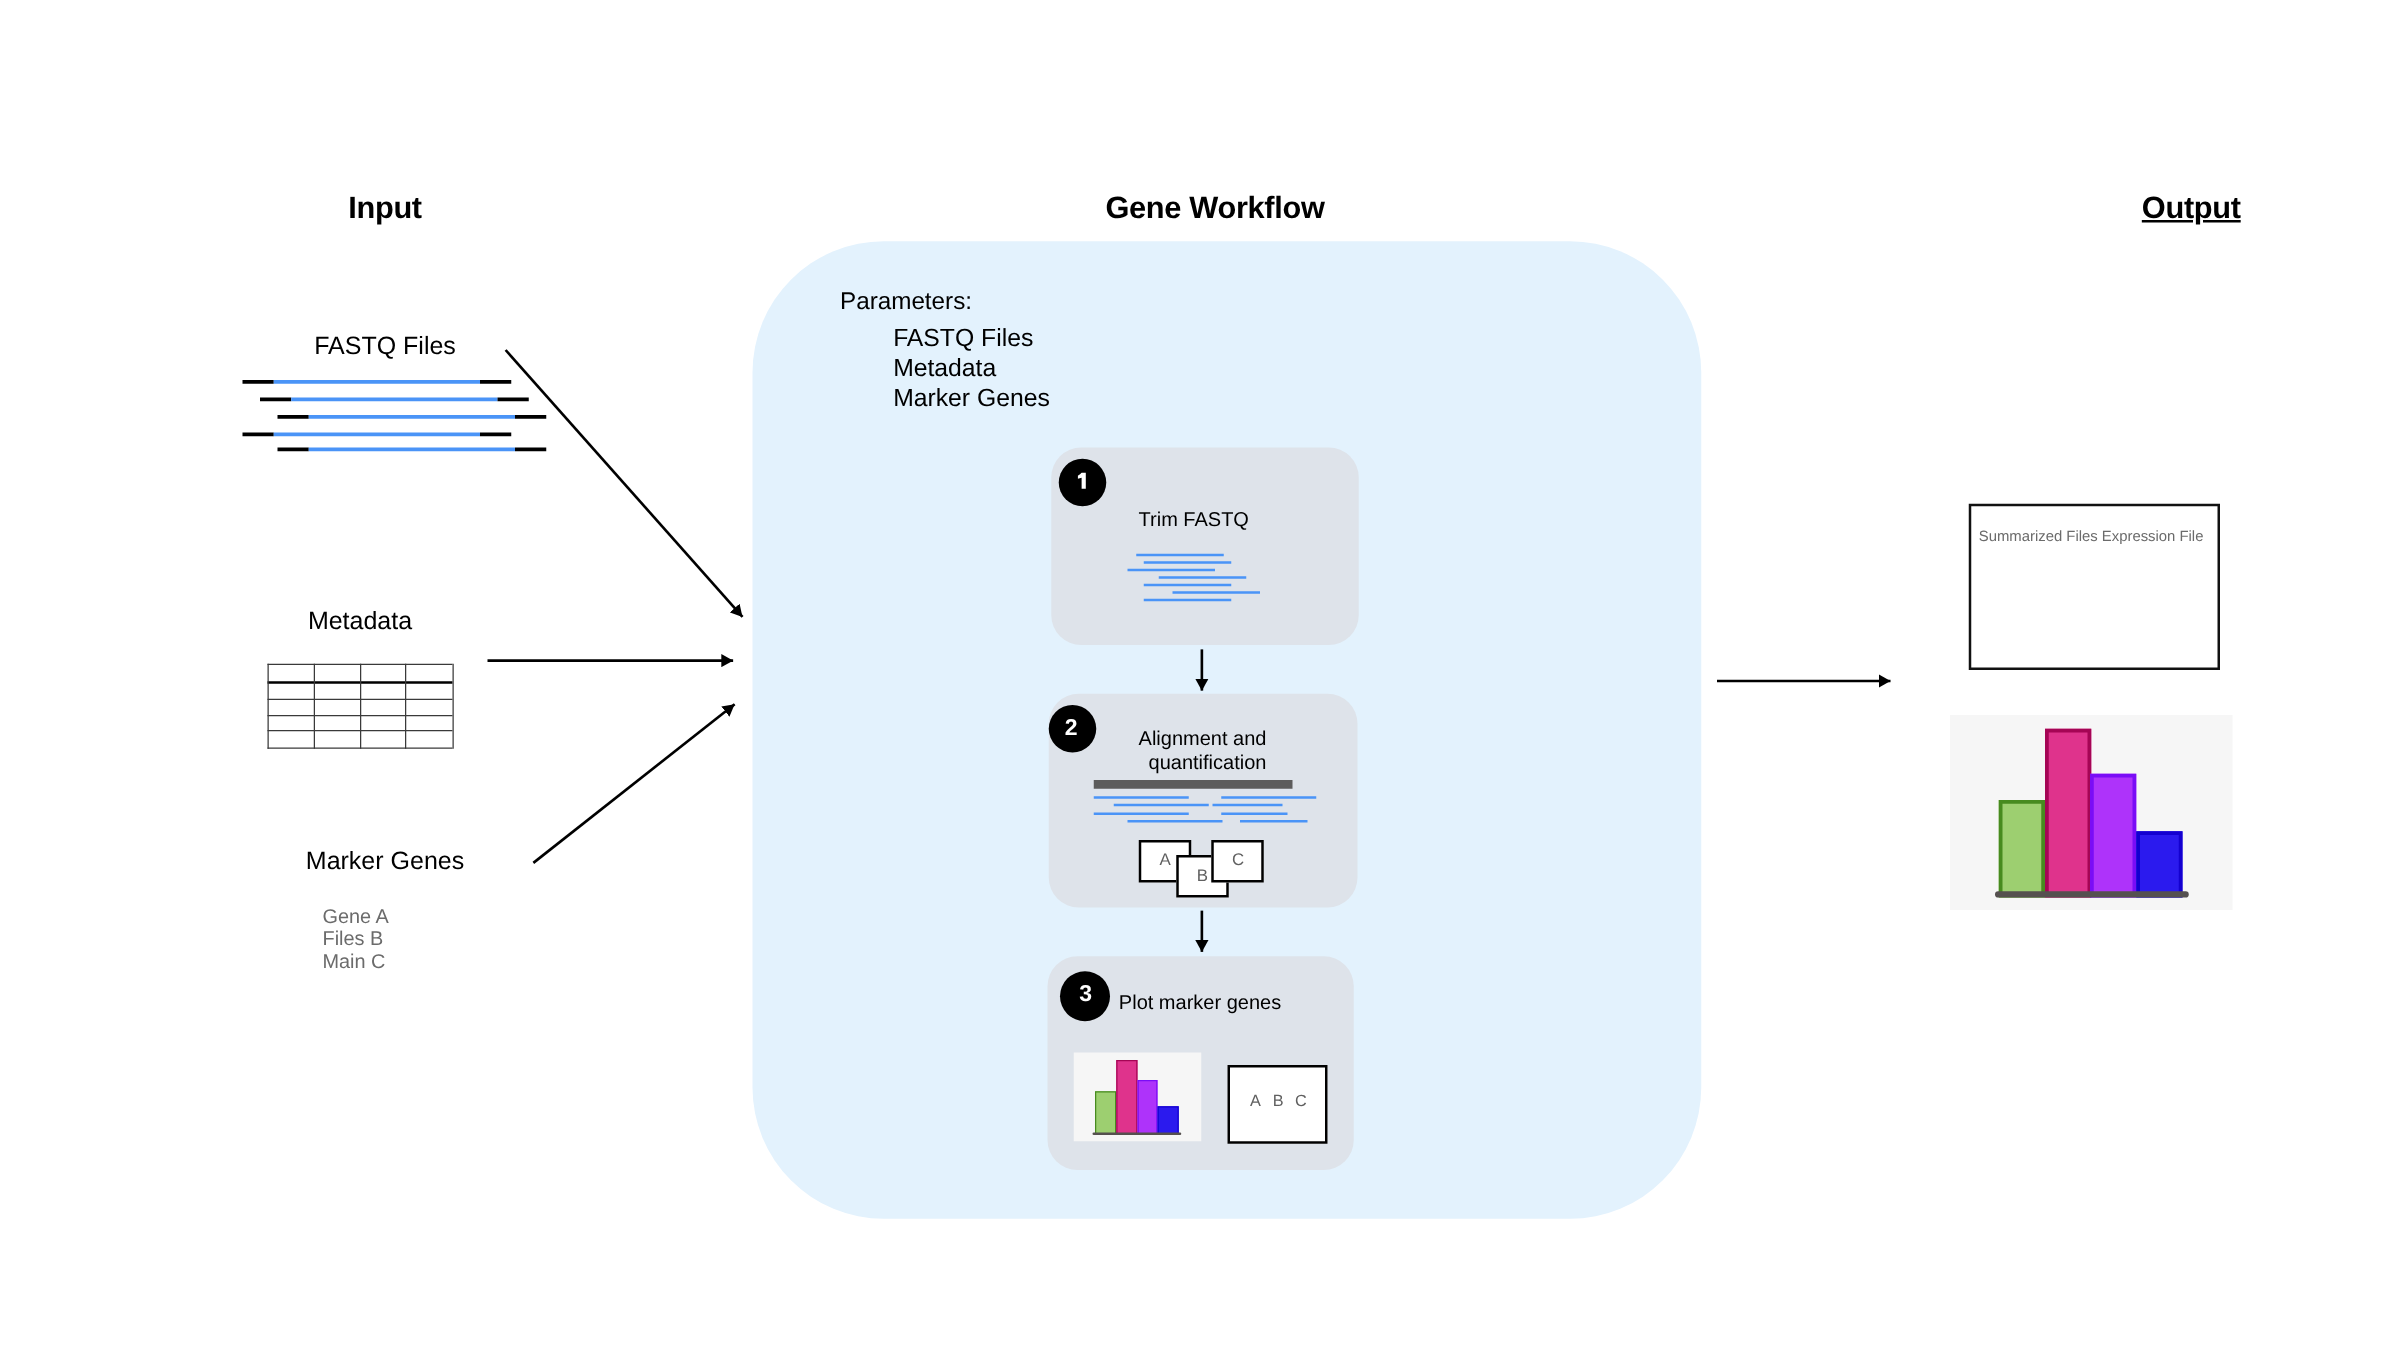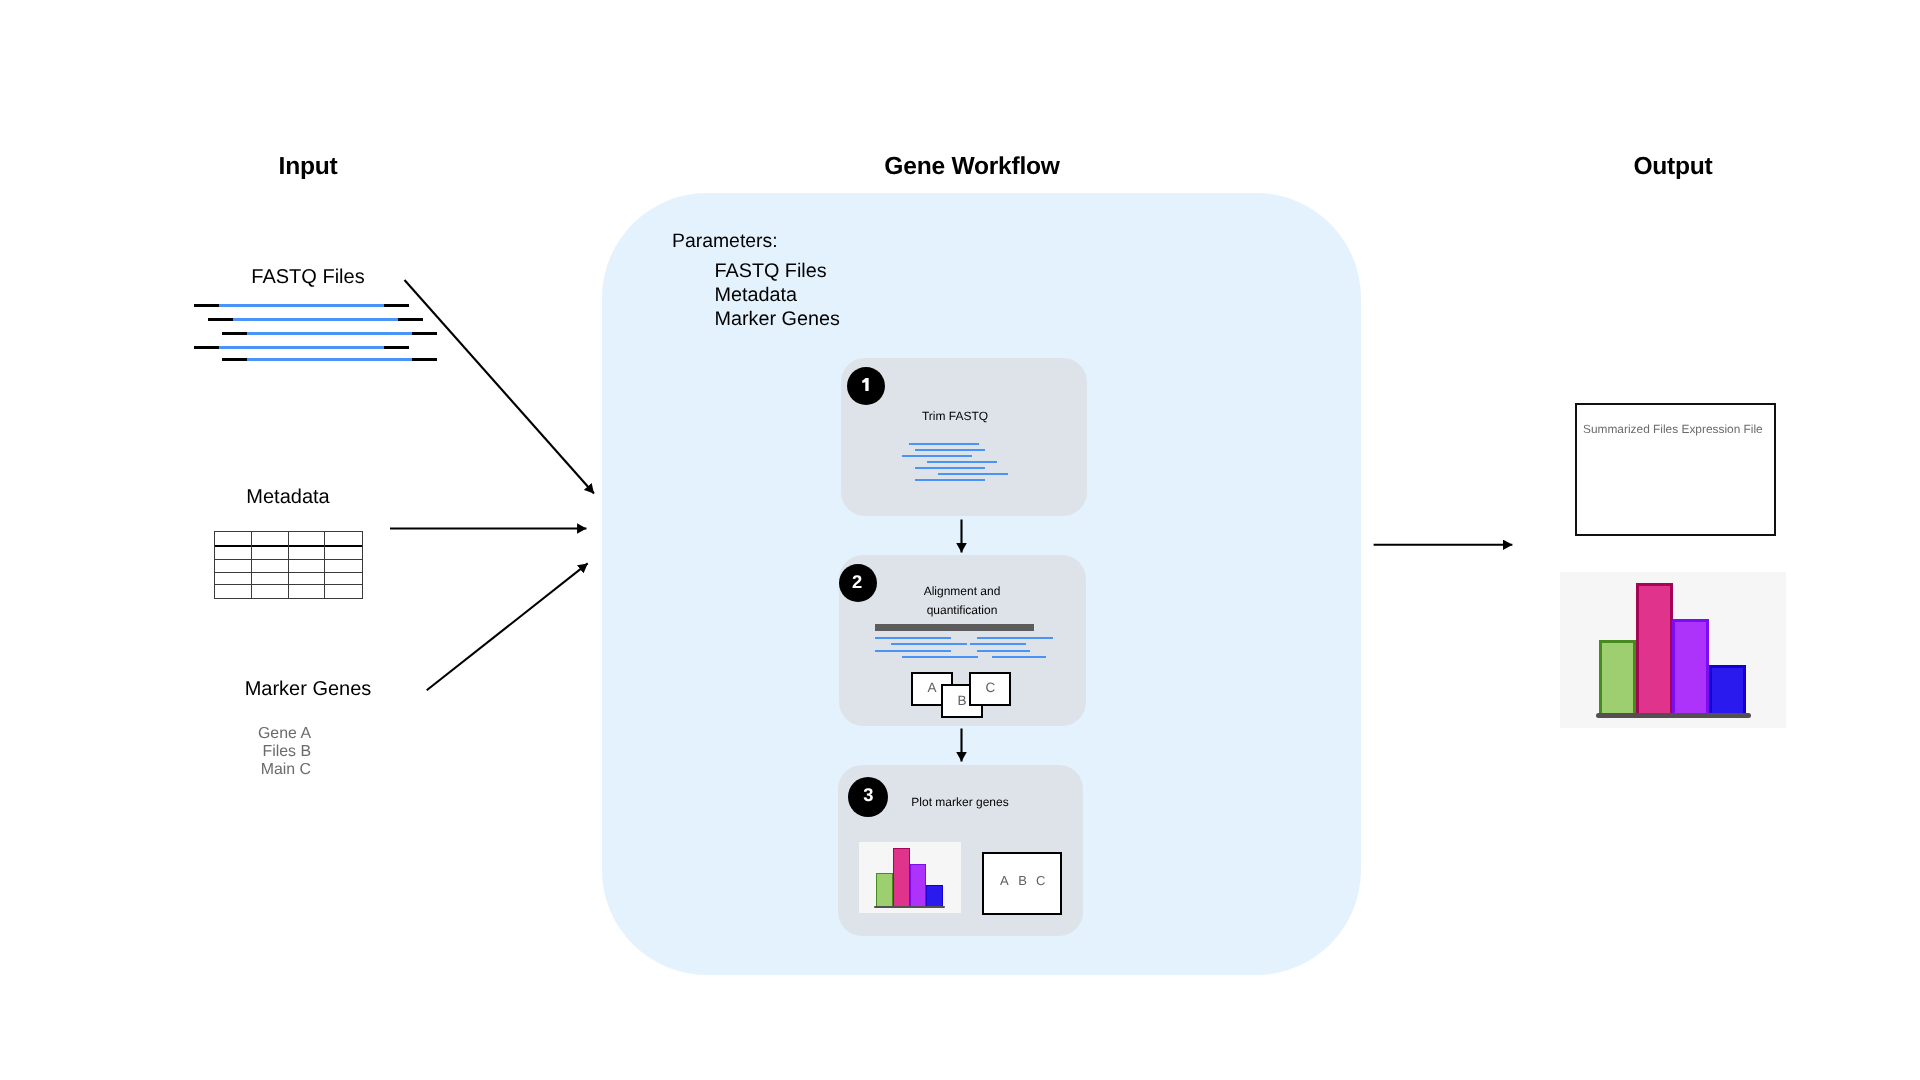--- a/index.html
+++ b/index.html
@@ -29,21 +29,21 @@
   #blue-panel{position:absolute;left:602px;top:193px;width:759px;height:782px;
               background:#e3f2fd;border-radius:105px;}
   .param-head{position:absolute;font-size:19.4px;white-space:nowrap;}
   .param-item{font-size:19.8px;white-space:nowrap;line-height:24px;}
 
   .step-card{position:absolute;background:#dee3ea;border-radius:24px;}
   .step-badge{position:absolute;border-radius:50%;background:#000;color:#fff;overflow:hidden;
               display:flex;align-items:center;justify-content:center;
               font-size:18.4px;font-weight:bold;line-height:1;}
   .sr{position:absolute;width:0;height:0;overflow:hidden;opacity:0;}
-  .step-title{position:absolute;font-size:12px;text-align:center;white-space:nowrap;
+  .step-title{position:absolute;font-size:16px;text-align:right;white-space:nowrap;
               transform:translateX(-50%);line-height:19px;}
 
   .tr-line{position:absolute;height:2px;background:#4a94f7;}
   .ref-bar{position:absolute;background:#5c5c5c;}
   .tile{position:absolute;background:#fff;border:2px solid #000;box-sizing:border-box;
         font-size:13.5px;color:#606060;}
   .tile span{position:absolute;}
 
   
   .mini-chart{position:absolute;background:#f6f6f6;}
@@ -55,21 +55,21 @@
   .abc-box{position:absolute;background:#fff;border:2px solid #000;box-sizing:border-box;}
   .abc-letter{position:absolute;font-size:13px;color:#606060;}
 </style>
 </head>
 <body>
 
 <div id="stage">
 
   <div class="col-title abs" style="left:308px;top:152.5px;">Input</div>
   <div class="col-title abs" style="left:972px;top:152.5px;">Gene Workflow</div>
-  <div class="col-title abs" style="left:1673px;top:152.5px;">Output</div>
+  <div class="col-title abs" style="left:1753px;top:152.5px;text-decoration:underline;">Output</div>
 
   <div class="in-label abs" style="left:308px;top:266px;">FASTQ Files</div>
 
   <div class="abs" style="left:0;top:0;width:1px;height:1px;">
     <div class="read-row" style="left:194px;top:304px;width:215px;">
       <div class="read-seg seg-black" style="left:0;width:25px;"></div>
       <div class="read-seg seg-blue" style="left:25px;width:165px;"></div>
       <div class="read-seg seg-black" style="left:190px;width:25px;"></div>
     </div>
     <div class="read-row" style="left:208px;top:318px;width:215px;">
@@ -103,21 +103,21 @@
     <div class="mt-h" style="left:0;top:53.0px;width:148px;height:1px;"></div>
     <div class="mt-h" style="left:0;top:66.6px;width:148px;height:1px;"></div>
     <div class="mt-v" style="left:0.0px;top:0;width:1px;height:67.6px;"></div>
     <div class="mt-v" style="left:36.7px;top:0;width:1px;height:67.6px;"></div>
     <div class="mt-v" style="left:73.7px;top:0;width:1px;height:67.6px;"></div>
     <div class="mt-v" style="left:110.3px;top:0;width:1px;height:67.6px;"></div>
     <div class="mt-v" style="left:147.5px;top:0;width:1px;height:67.6px;"></div>
   </div>
 
   <div class="in-label abs" style="left:308px;top:678px;">Marker Genes</div>
-  <div class="abs" style="left:258px;top:725px;text-align:right;">
+  <div class="abs" style="left:258px;top:725px;">
     <div class="gene-item">Gene A</div>
     <div class="gene-item">Files B</div>
     <div class="gene-item">Main C</div>
   </div>
 
   <svg class="abs" width="1920" height="1080" style="left:0;top:0;pointer-events:none;">
     <defs>
       <marker id="ah" viewBox="0 0 9 10" refX="9" refY="5" markerWidth="4.5" markerHeight="5" markerUnits="strokeWidth" orient="auto-start-reverse">
         <path d="M 0 0 L 9 5 L 0 10 z" fill="#000"></path>
       </marker>

